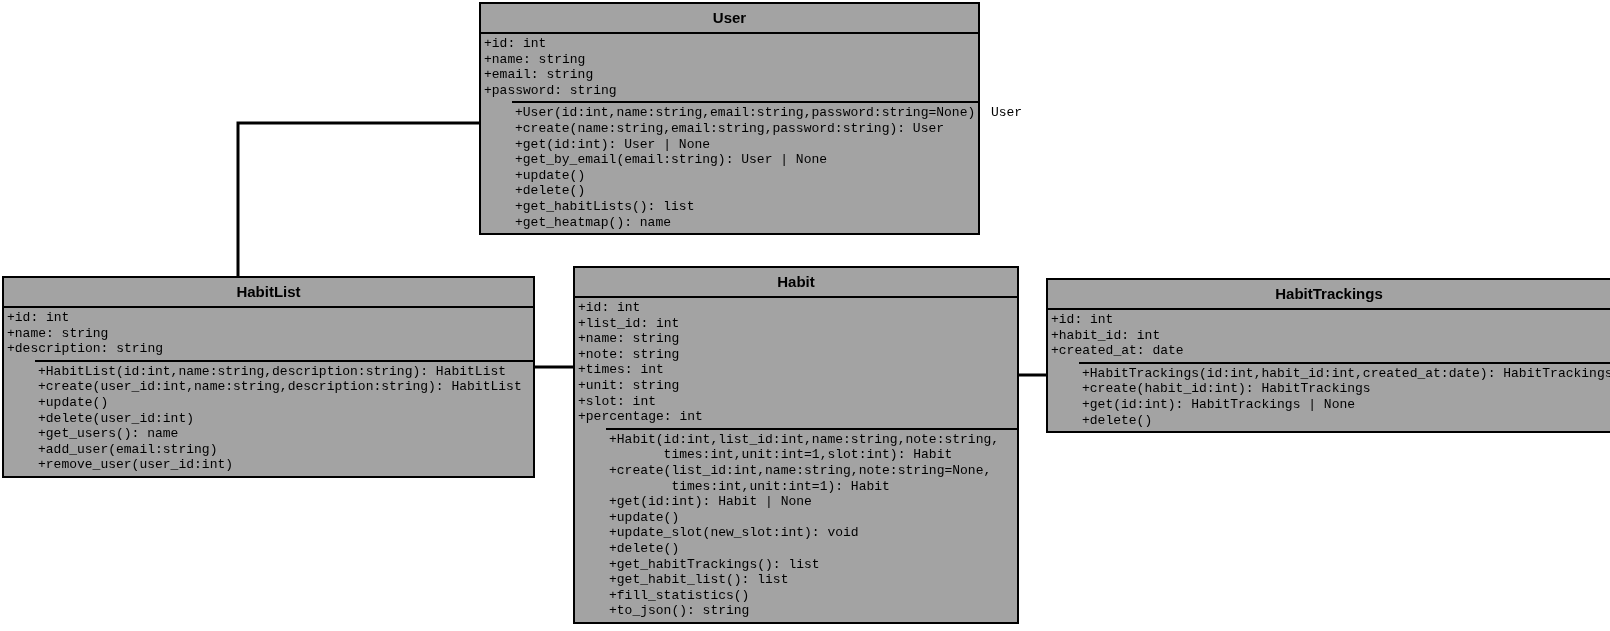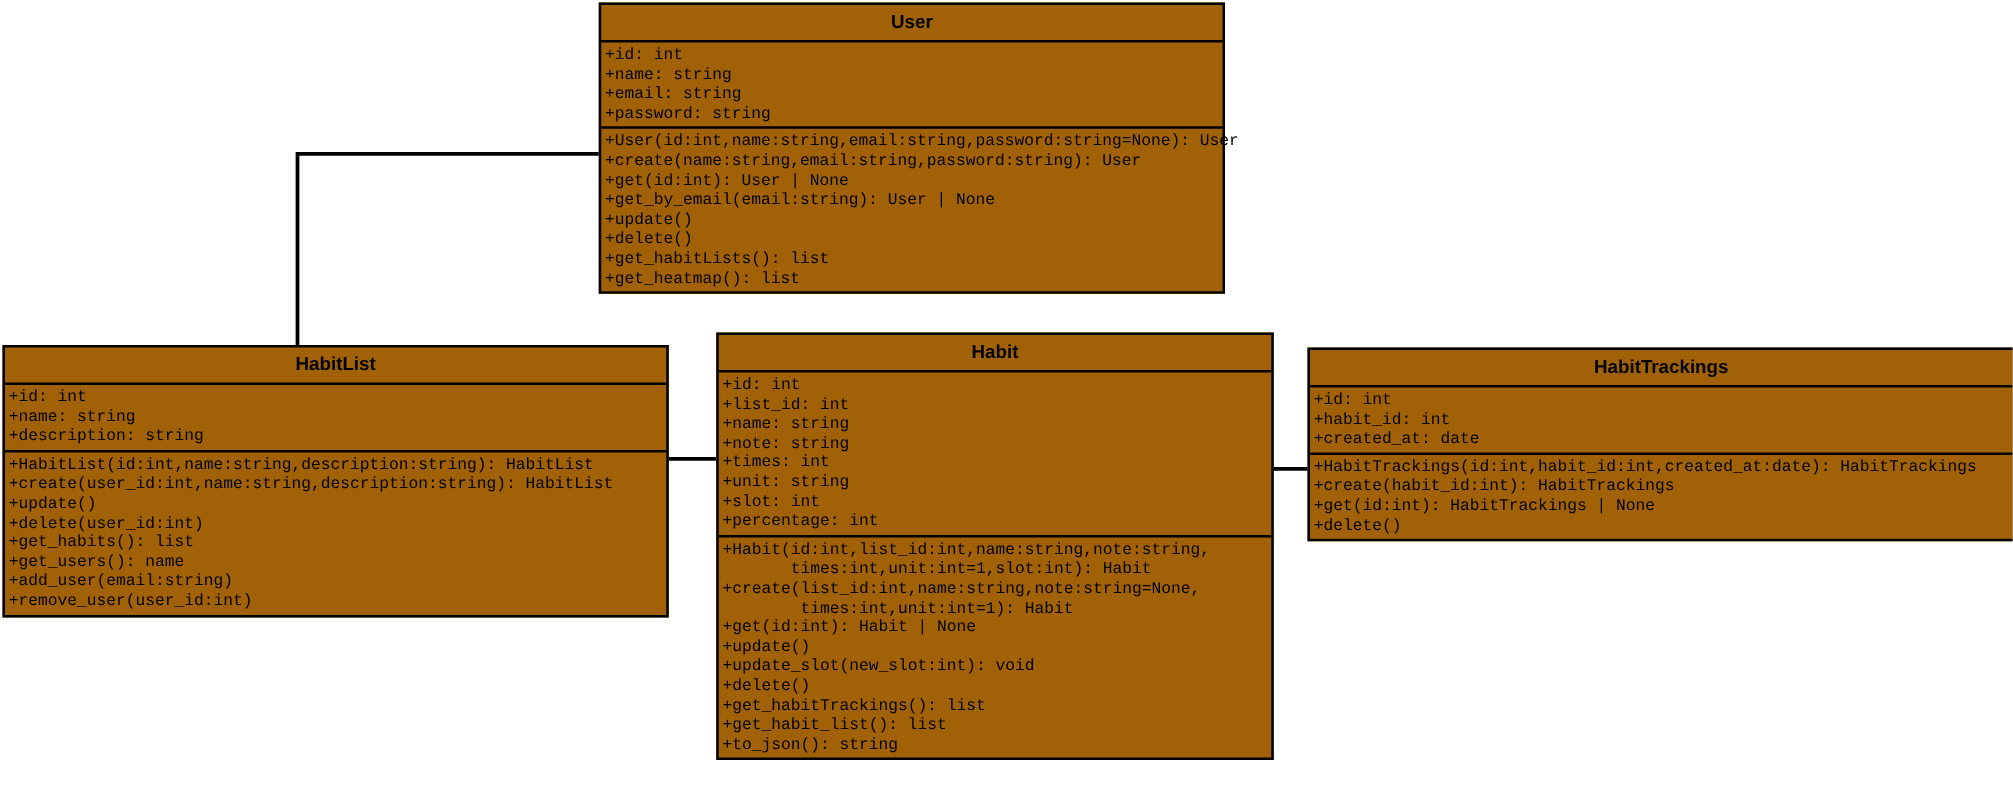--- a/index.html
+++ b/index.html
@@ -30,21 +30,21 @@
     left: 0; top: 0;
     width: 1610px;
     height: 631px;
     z-index: 1;
     pointer-events: none;
   }
 
   
   .uml-class {
     position: absolute;
-    background: #a16207;
+    background: #a3a3a3;
     border: 2px solid #000000;
     z-index: 2;
   }
 
   .uml-title {
     text-align: center;
     font-family: "Liberation Sans", sans-serif;
     font-weight: bold;
     font-size: 15px;
     line-height: 15px;
@@ -53,20 +53,21 @@
     border-bottom: 2px solid #000000;
     white-space: nowrap;
   }
 
   .uml-compartment {
     padding: 2px 0 3px 0;
     overflow: visible;
   }
   .uml-compartment.with-rule {
     border-top: 2px solid #000000;
+    margin-left: 31px;
   }
 
   .uml-line {
     font-family: "Liberation Mono", monospace;
     font-size: 13px;
     line-height: 15.6px;
     color: #000000;
     white-space: pre;
     padding-left: 3px;
     height: 15.6px;
@@ -102,37 +103,36 @@
       <div class="uml-line">+password: string</div>
     </div>
     <div class="uml-compartment with-rule">
       <div class="uml-line">+User(id:int,name:string,email:string,password:string=None): User</div>
       <div class="uml-line">+create(name:string,email:string,password:string): User</div>
       <div class="uml-line">+get(id:int): User | None</div>
       <div class="uml-line">+get_by_email(email:string): User | None</div>
       <div class="uml-line">+update()</div>
       <div class="uml-line">+delete()</div>
       <div class="uml-line">+get_habitLists(): list</div>
-      <div class="uml-line">+get_heatmap(): list</div>
+      <div class="uml-line">+get_heatmap(): name</div>
     </div>
   </div>
 
   <div class="uml-class" id="class-habitlist">
     <div class="uml-title">HabitList</div>
     <div class="uml-compartment">
       <div class="uml-line">+id: int</div>
       <div class="uml-line">+name: string</div>
       <div class="uml-line">+description: string</div>
     </div>
     <div class="uml-compartment with-rule">
       <div class="uml-line">+HabitList(id:int,name:string,description:string): HabitList</div>
       <div class="uml-line">+create(user_id:int,name:string,description:string): HabitList</div>
       <div class="uml-line">+update()</div>
       <div class="uml-line">+delete(user_id:int)</div>
-      <div class="uml-line">+get_habits(): list</div>
       <div class="uml-line">+get_users(): name</div>
       <div class="uml-line">+add_user(email:string)</div>
       <div class="uml-line">+remove_user(user_id:int)</div>
     </div>
   </div>
 
   <div class="uml-class" id="class-habit">
     <div class="uml-title">Habit</div>
     <div class="uml-compartment">
       <div class="uml-line">+id: int</div>
@@ -148,20 +148,21 @@
       <div class="uml-line">+Habit(id:int,list_id:int,name:string,note:string,</div>
       <div class="uml-line">       times:int,unit:int=1,slot:int): Habit</div>
       <div class="uml-line">+create(list_id:int,name:string,note:string=None,</div>
       <div class="uml-line">        times:int,unit:int=1): Habit</div>
       <div class="uml-line">+get(id:int): Habit | None</div>
       <div class="uml-line">+update()</div>
       <div class="uml-line">+update_slot(new_slot:int): void</div>
       <div class="uml-line">+delete()</div>
       <div class="uml-line">+get_habitTrackings(): list</div>
       <div class="uml-line">+get_habit_list(): list</div>
+      <div class="uml-line">+fill_statistics()</div>
       <div class="uml-line">+to_json(): string</div>
     </div>
   </div>
 
   <div class="uml-class" id="class-habittrack">
     <div class="uml-title">HabitTrackings</div>
     <div class="uml-compartment">
       <div class="uml-line">+id: int</div>
       <div class="uml-line">+habit_id: int</div>
       <div class="uml-line">+created_at: date</div>

